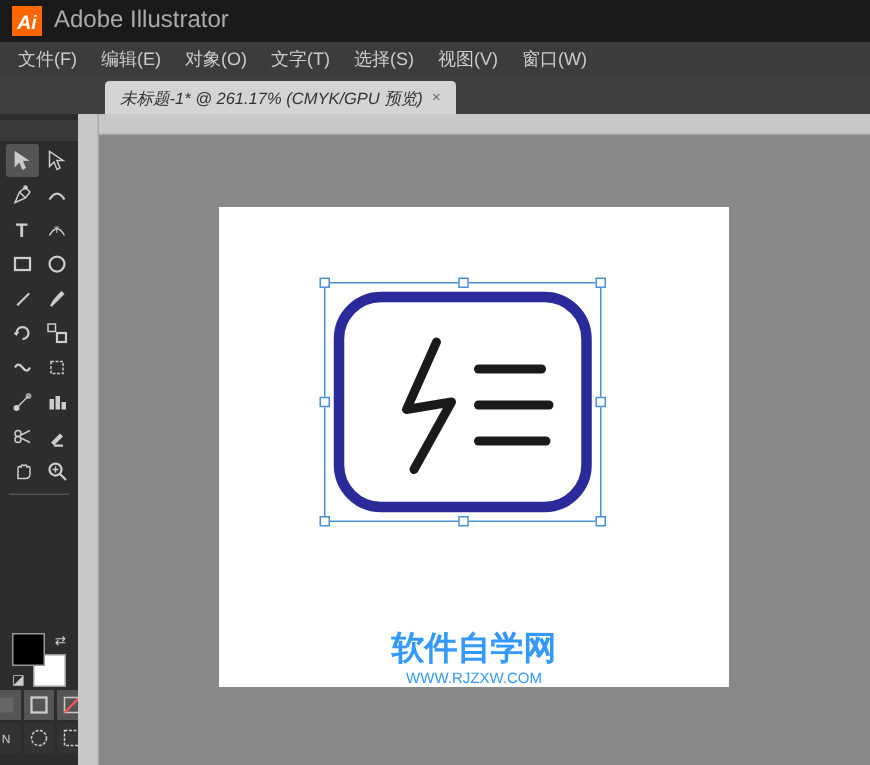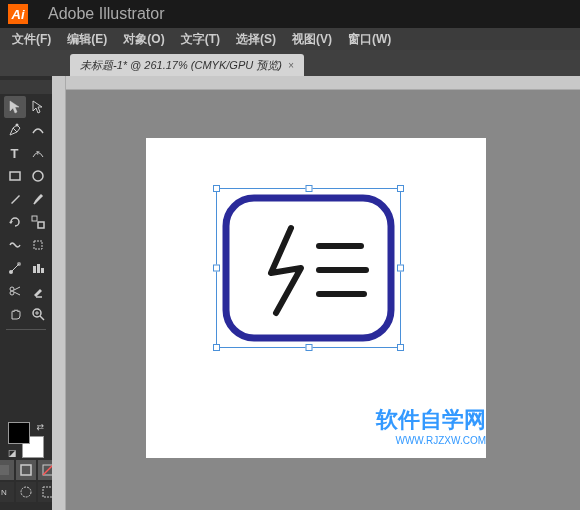--- a/index.html
+++ b/index.html
@@ -22,32 +22,31 @@
       padding: 0 8px;
       flex-shrink: 0;
     }
     .title-bar-icon {
       width: 20px;
       height: 20px;
       background: #ff6600;
       display: flex;
       align-items: center;
       justify-content: center;
-      margin-right: 20px;
+      margin-right: 8px;
     }
 
     
     .menu-bar {
       height: 22px;
       background: #3c3c3c;
       display: flex;
       align-items: center;
       padding: 0 4px;
       flex-shrink: 0;
-      font-weight: bold;
     }
     .menu-item {
       color: #cccccc;
       font-size: 12px;
       padding: 0 8px;
       height: 100%;
       display: flex;
       align-items: center;
       cursor: pointer;
       white-space: nowrap;
@@ -267,24 +266,24 @@
 
     
     .icon-artwork {
       position: absolute;
       top: 0; left: 0; right: 0; bottom: 0;
     }
 
     
     .watermark {
       position: absolute;
-      bottom: 12px;
+      bottom: 0;
       left: 0;
       right: 0;
-      text-align: right;
+      text-align: center;
     }
     .watermark-main {
       color: #3399ff;
       font-size: 22px;
       font-weight: bold;
       font-family: "Microsoft YaHei", sans-serif;
     }
     .watermark-sub {
       color: #3399ff;
       font-size: 10px;

